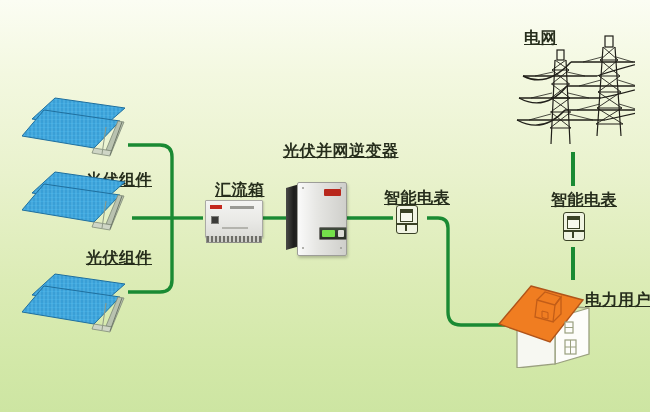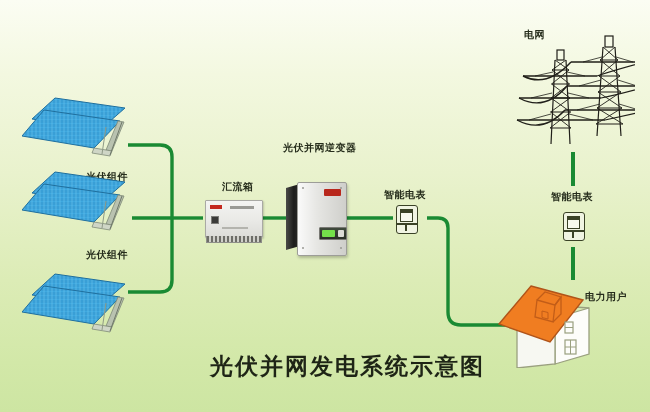--- a/index.html
+++ b/index.html
@@ -17,26 +17,27 @@
         #fbfdf3 0%,
         #f3f8e0 18%,
         #e9f2cd 42%,
         #dcecb6 68%,
         #d2e8a8 88%,
         #cde5a2 100%);
   }
   
   .label {
     position: absolute;
-    font-size: 10px;
+    font-size: 16px;
     line-height: 1;
     color: #262d1c;
     white-space: nowrap;
     letter-spacing: 0.5px;
     font-weight: 700;
+    text-decoration: underline;
   }
   .title {
     position: absolute;
     font-size: 23px;
     line-height: 1;
     color: #1e2416;
     white-space: nowrap;
     letter-spacing: 2px;
     font-weight: 700;
   }
@@ -232,21 +233,21 @@
 
   <div class="dev" style="left:205px; top:200px; width:58px; height:44px;">
     <div class="cb-body">
       <div class="cb-logo"></div>
       <div class="cb-text"></div>
       <div class="cb-sw"></div>
       <div class="cb-subtext"></div>
     </div>
     <div class="cb-strip"></div>
   </div>
-  <div class="label" style="left:222px; top:182px;">汇流箱</div>
+  <div class="label" style="left:215px; top:182px;">汇流箱</div>
 
   <div class="dev" style="left:286px; top:182px; width:62px; height:76px;">
     <div class="inv-heat"></div>
     <div class="inv-body">
       <div class="inv-logo"></div>
       <div class="inv-screen">
         <div class="inv-screen-lit"></div>
         <div class="inv-screen-btn"></div>
       </div>
       <div class="inv-dot" style="left:4px; top:4px;"></div>
@@ -333,15 +334,14 @@
     </g>
 
     <rect x="72" y="44" width="8" height="11" fill="#fdfdfa" stroke="#9aa07f" stroke-width="1.2"></rect>
     <line x1="72" y1="49.5" x2="80" y2="49.5" stroke="#9aa07f" stroke-width="1"></line>
     <rect x="72" y="62" width="11" height="14" fill="#fdfdfa" stroke="#9aa07f" stroke-width="1.2"></rect>
     <line x1="72" y1="69" x2="83" y2="69" stroke="#9aa07f" stroke-width="1"></line>
     <line x1="77.5" y1="62" x2="77.5" y2="76" stroke="#9aa07f" stroke-width="1"></line>
   </svg>
   <div class="label" style="left:585px; top:292px;">电力用户</div>
 
-  <div class="title" style="left:210px; top:355px;">光伏并网发电系统示意图</div>
 
 </div>
 
 </body></html>

